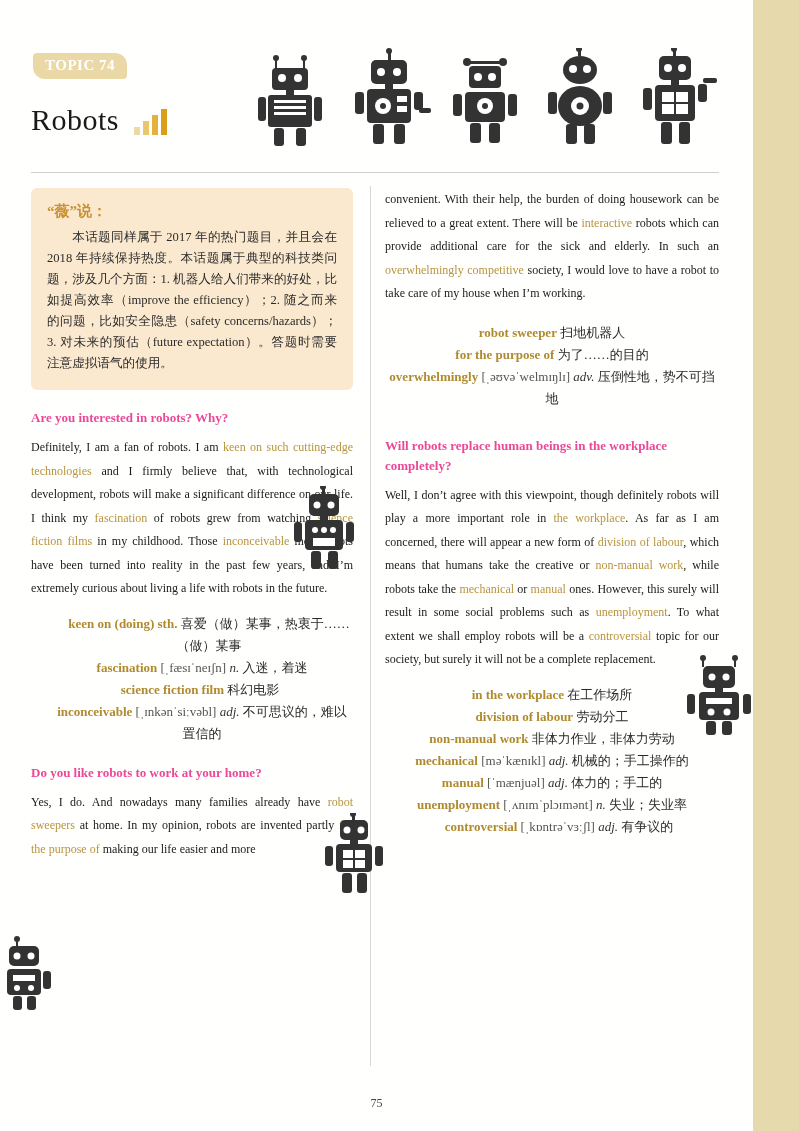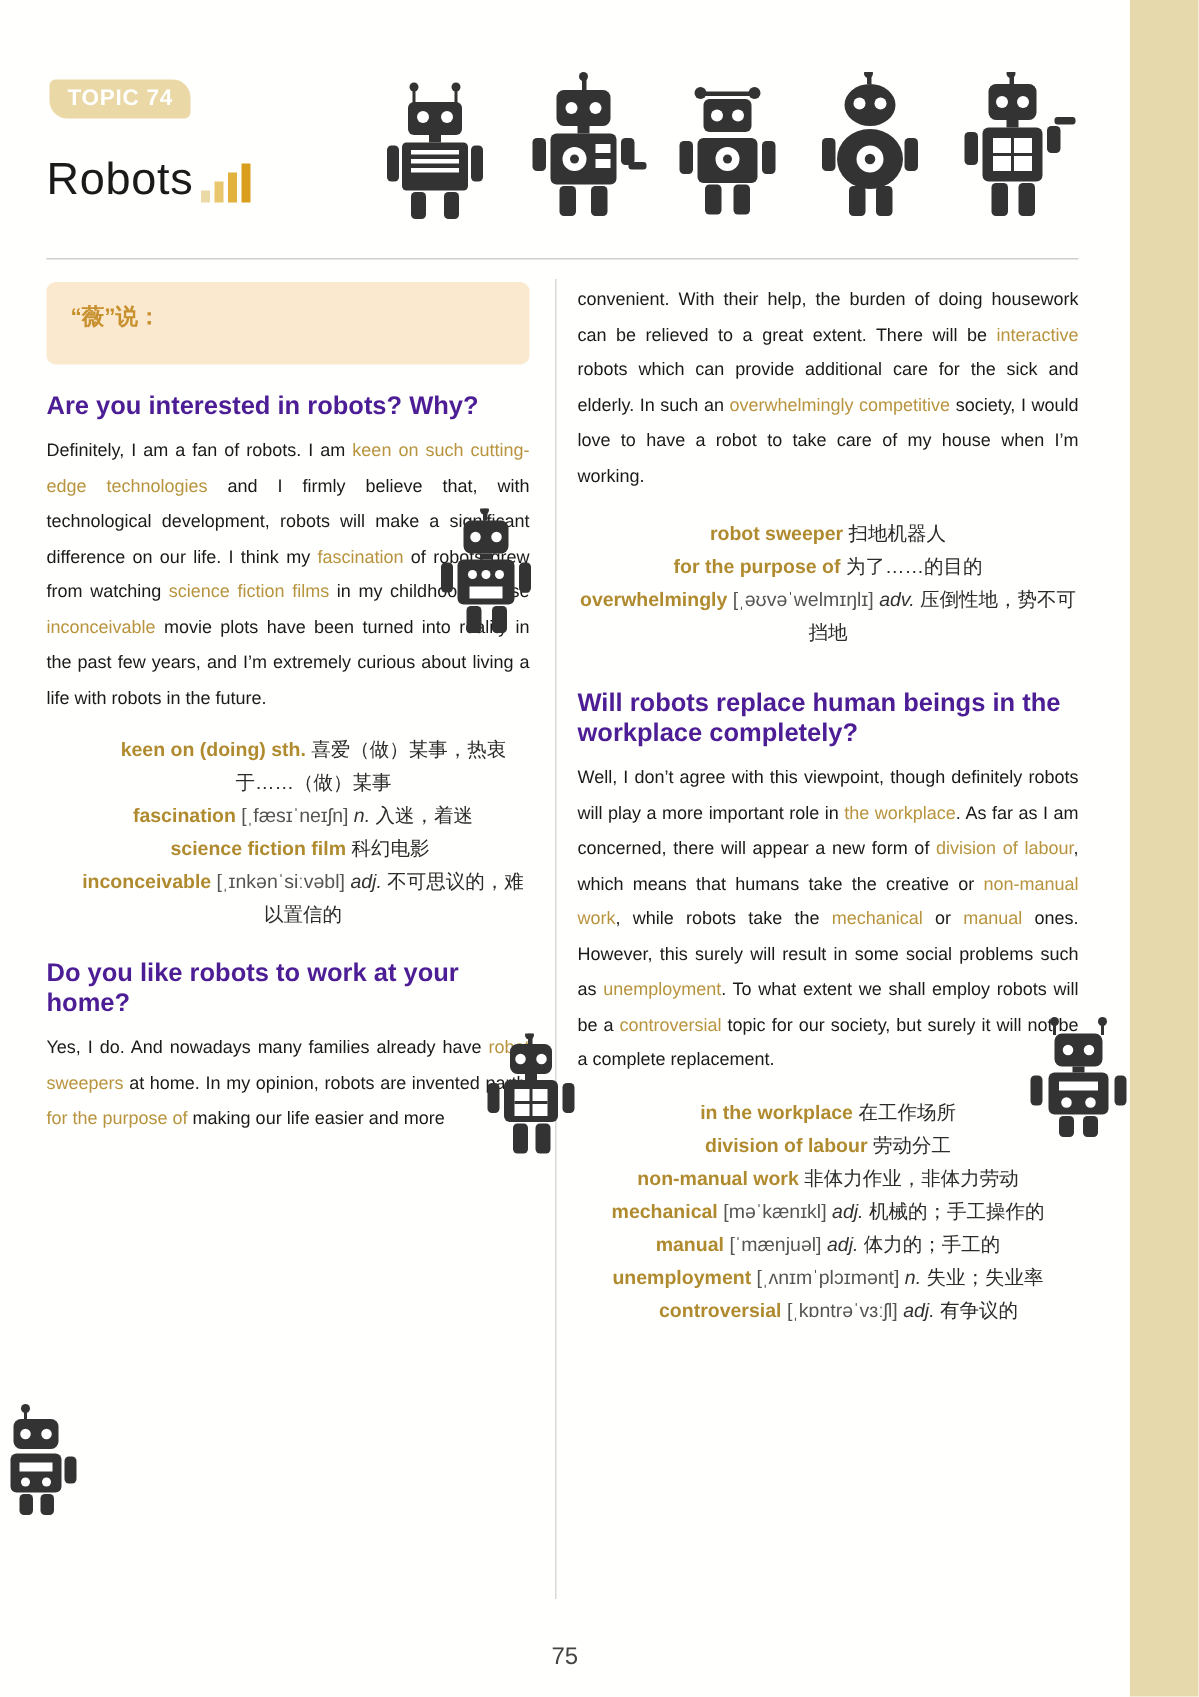--- a/index.html
+++ b/index.html
@@ -7,20 +7,21 @@
     width:799px;height:1131px;
     background:#ffffff;
     font-family:"Liberation Sans", sans-serif;
     color:#1a1a1a;
     position:relative;
     overflow:hidden;
   }
   .page{
     position:absolute;left:0;top:0;width:799px;height:1131px;
     background:#ffffff;
+    font-family:Liberation Serif, serif;
   }
   
   .edge-band{
     position:absolute;right:0;top:0;width:46px;height:1131px;
     background:#e6d9ab;
   }
   .edge-band-inner{
     position:absolute;right:46px;top:0;width:10px;height:1131px;
     background:#ffffff;
   }
@@ -77,38 +78,38 @@
     width:290px;
   }
   .note-title{
     color:#c8912f;font-weight:bold;font-size:15px;margin-bottom:6px;
   }
   .note-body{
     font-size:12.6px;line-height:21px;color:#2b2b2b;text-align:justify;text-indent:2em;
   }
 
   .q{
-    font-weight:bold;font-size:17px;line-height:20px;color:#4c1d95;margin:18px 0 8px 0;
+    font-weight:bold;font-size:13px;line-height:20px;color:#ec4899;margin:18px 0 8px 0;
   }
   .p{
     font-size:12px;line-height:23.5px;color:#1a1a1a;text-align:justify;
   }
   .hl{color:#b8943f;}
 
   .voc{margin-top:12px;text-align:center;}
   .voc div{
     font-size:13px;line-height:22px;color:#2b2b2b;
   }
   .voc .w{color:#b08a2e;font-weight:bold;}
   .voc .ph{color:#555;}
   .voc .pos{font-style:italic;color:#333;}
 
   .pagenum{
     position:absolute;left:0;top:1096px;width:753px;text-align:center;
-    font-size:16px;color:#444;
+    font-size:12px;color:#444;
   }
 
   .fig{position:absolute;}
   .clearfix::after{content:"";display:block;clear:both;}
 </style>
 </head>
 <body>
 
 <div class="page">
 
@@ -225,20 +226,21 @@
     </svg>
   </div>
 
   <div class="rule"></div>
   <div class="vrule"></div>
 
   <div class="col-left">
 
     <div class="note-box">
       <div class="note-title">“薇”说：</div>
+      <div class="note-body">本话题同样属于 2017 年的热门题目，并且会在 2018 年持续保持热度。本话题属于典型的科技类问题，涉及几个方面：1. 机器人给人们带来的好处，比如提高效率（improve the efficiency）；2. 随之而来的问题，比如安全隐患（safety concerns/hazards）；3. 对未来的预估（future expectation）。答题时需要注意虚拟语气的使用。</div>
     </div>
 
     <div style="position:relative;">
       <div class="fig" style="right:-6px;top:78px;">
         <svg width="70" height="86" viewBox="0 0 70 86">
           <g fill="#333">
             <rect x="33" y="0" width="3" height="8"></rect>
               <circle cx="34" cy="1" r="3"></circle>
             <rect x="20" y="8" width="30" height="22" rx="5"></rect>
             <circle cx="28" cy="19" r="3.5" fill="#fff"></circle>

